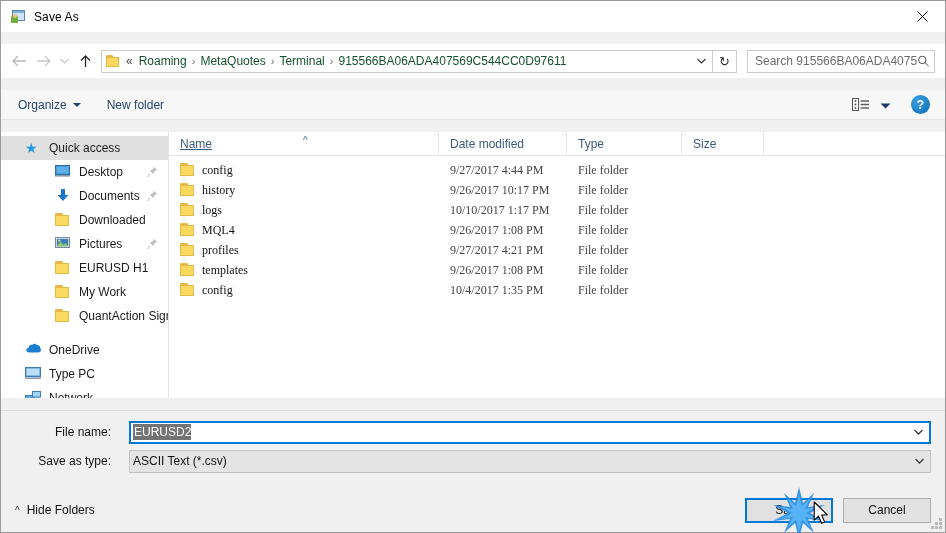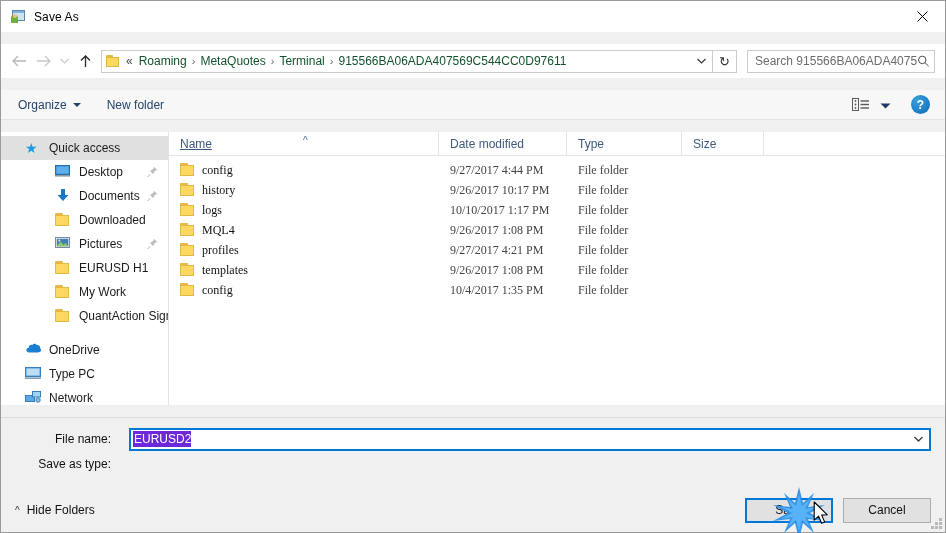--- a/index.html
+++ b/index.html
@@ -237,21 +237,21 @@
   .combo {
     flex: 1 1 auto; height: 23px;
     display: flex; align-items: center;
     background: #fff; border: 1px solid #b4b4b4;
     padding-left: 3px; min-width: 0;
   }
   .combo.focused { border: 2px solid #0078d7; padding-left: 2px; }
   .combo.disabled { background: #e4e4e4; border: 1px solid #c2c2c2; }
   .combo .val { font-size: 12px; color: #111; white-space: nowrap; }
   .combo .val.selected {
-    background: #6d28d9; color: #fff; padding: 1px 0px 1px 1px;
+    background: #737373; color: #fff; padding: 1px 0px 1px 1px;
   }
   .combo .dd {
     margin-left: auto; width: 22px; height: 100%;
     display: flex; align-items: center; justify-content: center;
     color: #444; font-size: 11px; flex: none;
   }
 
   
   .footer {
     height: 44px; min-height: 44px;
@@ -628,20 +628,28 @@
         <span class="val selected">EURUSD2</span>
         <span class="dd">
           <svg width="11" height="8" viewBox="0 0 11 8">
             <path d="M1.5 2 L5.5 6 L9.5 2" stroke="#3a3a3a" stroke-width="1.3" fill="none"></path>
           </svg>
         </span>
       </div>
     </div>
     <div class="form-row">
       <div class="form-label">Save as type:</div>
+      <div class="combo disabled">
+        <span class="val">ASCII Text (*.csv)</span>
+        <span class="dd">
+          <svg width="11" height="8" viewBox="0 0 11 8">
+            <path d="M1.5 2 L5.5 6 L9.5 2" stroke="#3a3a3a" stroke-width="1.3" fill="none"></path>
+          </svg>
+        </span>
+      </div>
     </div>
   </div>
 
   <div class="footer">
     <div class="hide-folders">
       <span class="hf-caret">^</span>
       <span>Hide Folders</span>
     </div>
     <div class="btns">
       <div class="btn primary">

